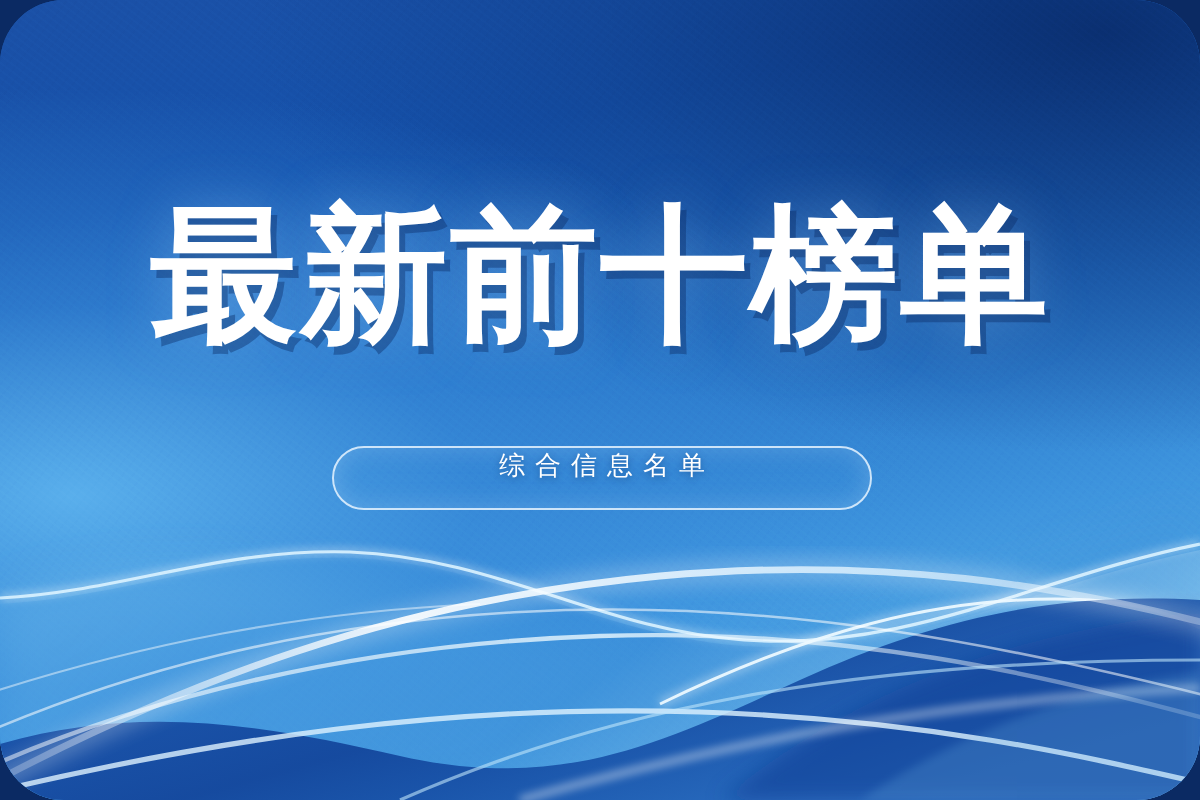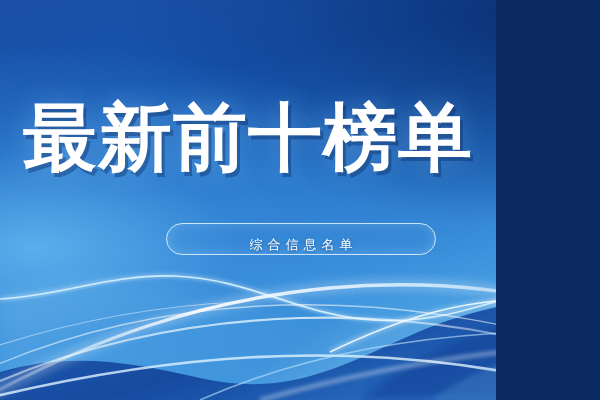--- a/index.html
+++ b/index.html
@@ -1,19 +1,20 @@
 <!DOCTYPE html>
 <html><head>
 <meta charset="utf-8">
 <style>
   html,body{margin:0;padding:0;background:#0b2a63;}
   #banner{
-    position:relative;width:496px;height:400px;overflow:hidden;
+    position:relative;width:600px;height:400px;overflow:hidden;
     font-family:"Liberation Sans","DejaVu Sans",sans-serif;
     background:#1a55ab;
+    border-radius:32px;
   }
   .layer{position:absolute;inset:0;width:600px;height:400px;}
   #bg-base{
     background:
       radial-gradient(120% 85% at 6% 62%, rgba(92,178,238,.95) 0%, rgba(60,144,222,.55) 28%, rgba(30,94,186,0) 60%),
       radial-gradient(95% 70% at 92% 4%, rgba(9,44,108,.92) 0%, rgba(14,58,132,.45) 45%, rgba(20,76,162,0) 75%),
       linear-gradient(168deg,#1b50a6 0%,#1552ac 22%,#2470c4 46%,#3d93dd 68%,#57aee8 86%,#74c2ef 100%);
   }
   #bg-noise{
     opacity:.16;mix-blend-mode:overlay;
@@ -26,21 +27,21 @@
   }
   #main-title{
     margin:0;font-size:74px;line-height:84px;font-weight:bold;color:#ffffff;
     letter-spacing:1px;
     text-shadow:3px 4px 0 rgba(10,42,99,.40), 0 0 26px rgba(150,205,250,.35);
     white-space:nowrap;
   }
   #subtitle-box{
     position:absolute;left:166px;top:223px;width:268px;height:30px;
     border:1px solid rgba(232,244,255,.85);border-radius:16px;
-    display:flex;align-items:flex-end;justify-content:center;
+    display:flex;align-items:flex-start;justify-content:center;
     box-shadow:0 0 12px rgba(190,228,255,.25) inset;
   }
   #subtitle-text{
     font-size:13px;color:#ffffff;letter-spacing:5px;text-indent:5px;
     text-shadow:0 1px 3px rgba(12,50,110,.5);
   }
 </style>
 </head>
 <body>
 

